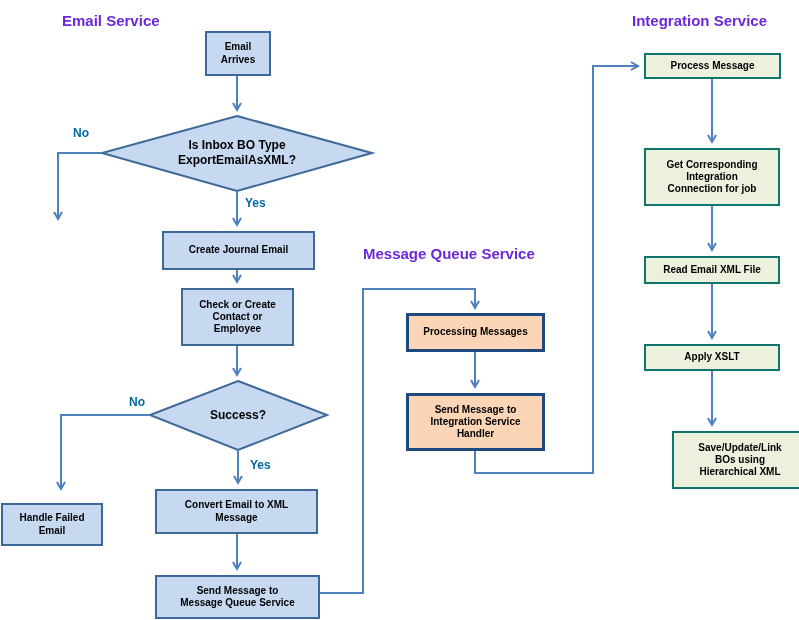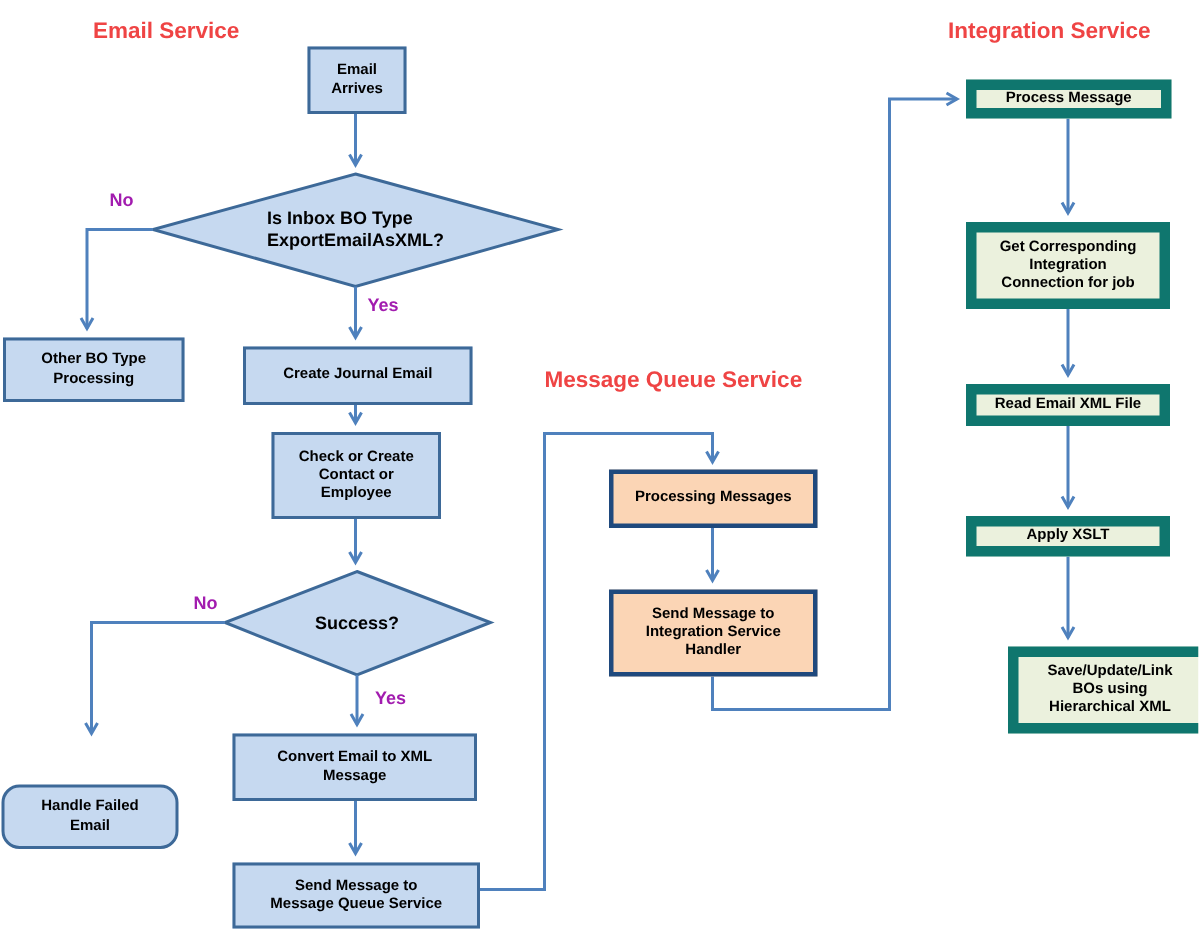--- a/index.html
+++ b/index.html
@@ -6,46 +6,47 @@
   #stage{
     position:relative;
     width:799px;height:620px;
     background:#ffffff;
     font-family:"Liberation Sans", sans-serif;
     overflow:hidden;
   }
   .wires{position:absolute;left:0;top:0;z-index:1;}
   .heading{
     position:absolute;z-index:3;
-    font-size:15px;font-weight:bold;color:#ef4444;
+    font-size:15px;font-weight:bold;color:#6d28d9;
     white-space:nowrap;
   }
   .node{
     position:absolute;z-index:2;
     box-sizing:border-box;
     display:flex;align-items:center;justify-content:center;
     text-align:center;
     font-size:10px;font-weight:bold;color:#000;
     line-height:1.22;
     white-space:pre-line;
     padding:1px 2px;
   }
   .blue{background:#c6d9f0;border:2px solid #3d6998;}
   .orange{background:#fbd5b5;border:3px solid #1f497d;}
-  .green{background:#ebf1dd;border:7px solid #0f766e;}
+  .green{background:#ebf1dd;border:2px solid #0f766e;}
   .diamond-label{
     position:absolute;z-index:2;
     display:flex;align-items:center;justify-content:center;
+    text-align:center;
     font-size:12px;font-weight:bold;color:#000;
     line-height:1.25;
     white-space:pre-line;
   }
   .edge-label{
     position:absolute;z-index:3;
-    font-size:12px;font-weight:bold;color:#a21caf;
+    font-size:12px;font-weight:bold;color:#0369a1;
     white-space:nowrap;
   }
 </style>
 </head>
 <body>
 
 <div id="stage">
 
   <svg class="wires" width="799" height="620" viewBox="0 0 799 620">
     <defs>
@@ -77,32 +78,30 @@
   <div class="heading" style="left:62px;top:12px;">Email Service</div>
   <div class="heading" style="left:363px;top:245px;">Message Queue Service</div>
   <div class="heading" style="left:632px;top:12px;">Integration Service</div>
 
   <div class="node blue" style="left:205px;top:31px;width:66px;height:45px;">Email
 Arrives</div>
 
   <div class="diamond-label" style="left:152px;top:130px;width:170px;height:46px;">Is Inbox BO Type
 ExportEmailAsXML?</div>
 
-  <div class="node blue" style="left:2px;top:225px;width:121px;height:43px;">Other BO Type
-Processing</div>
 
   <div class="node blue" style="left:162px;top:231px;width:153px;height:39px;">Create Journal Email</div>
 
   <div class="node blue" style="left:181px;top:288px;width:113px;height:58px;">Check or Create
 Contact or
 Employee</div>
 
   <div class="diamond-label" style="left:188px;top:404px;width:100px;height:22px;">Success?</div>
 
-  <div class="node blue" style="left:1px;top:523px;width:118px;height:43px;border-radius:12px;">Handle Failed
+  <div class="node blue" style="left:1px;top:503px;width:102px;height:43px;">Handle Failed
 Email</div>
 
   <div class="node blue" style="left:155px;top:489px;width:163px;height:45px;">Convert Email to XML
 Message</div>
 
   <div class="node blue" style="left:155px;top:575px;width:165px;height:44px;">Send Message to
 Message Queue Service</div>
 
   <div class="node orange" style="left:406px;top:313px;width:139px;height:39px;">Processing Messages</div>
 

